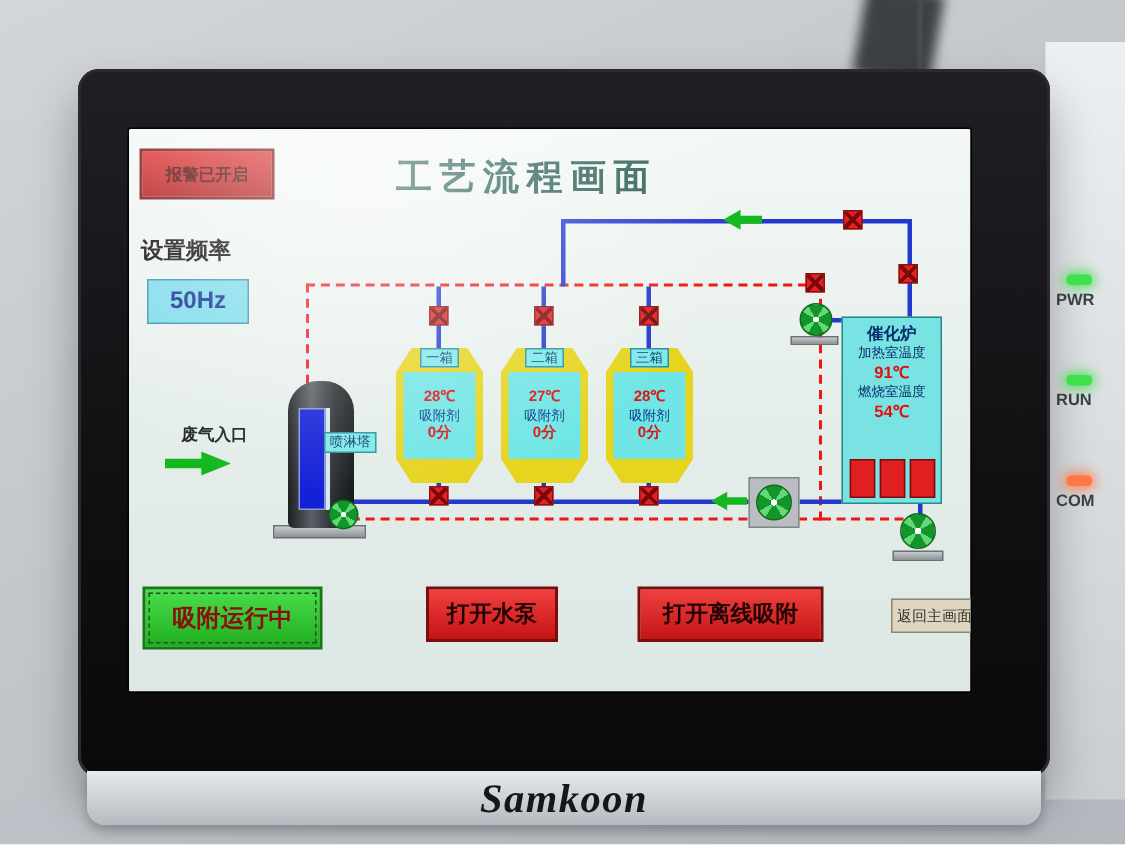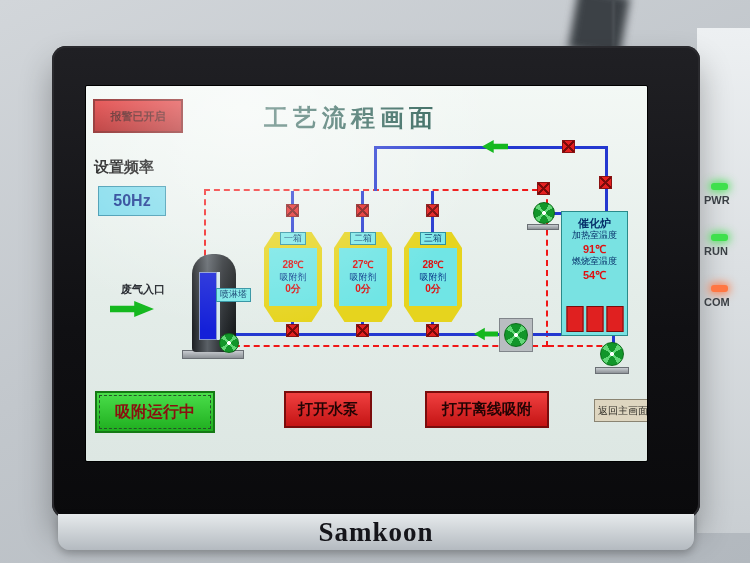--- a/index.html
+++ b/index.html
@@ -21,25 +21,25 @@
   .side-strip{position:absolute;left:697px;top:28px;width:53px;height:505px;
     background:linear-gradient(180deg,#edf0f2,#c9ced2);}
 
   
   .hmi{position:absolute;left:52px;top:46px;width:648px;height:472px;
     background:linear-gradient(180deg,#202024,#101013 60%,#0a0a0c);
     border-radius:14px;box-shadow:0 18px 32px rgba(0,0,0,.3), inset 0 0 0 2px #2a2a2e;}
   .brand-strip{position:absolute;left:58px;top:514px;width:636px;height:36px;
     background:linear-gradient(180deg,#e6eaec,#b4bac0);border-radius:0 0 12px 12px;
     display:flex;align-items:center;justify-content:center;box-shadow:0 4px 8px rgba(0,0,0,.25);}
-  .brand{font-family:"Liberation Serif", serif;font-weight:bold;
+  .brand{font-family:"Liberation Serif", serif;font-style:italic;font-weight:bold;
     font-size:27px;color:#15151a;letter-spacing:1px;}
 
   
-  .led-panel{position:absolute;left:704px;top:183px;display:flex;flex-direction:column;gap:28px;}
+  .led-panel{position:absolute;left:704px;top:183px;display:flex;flex-direction:column;gap:44px;}
   .led-group{display:flex;flex-direction:column;}
   .led{width:17px;height:7px;border-radius:3px;margin-left:7px;}
   .led-green{background:#3fe04c;box-shadow:0 0 8px 2px rgba(63,224,76,.8);}
   .led-orange{background:#ff7743;box-shadow:0 0 8px 2px rgba(255,119,67,.85);}
   .led-label{font-size:11px;font-weight:bold;color:#3a3f44;margin-top:4px;}
 
   
   .screen{position:absolute;left:33px;top:39px;width:563px;height:377px;overflow:hidden;
     background:linear-gradient(180deg,#f3f8f5,#e4ede9 55%,#dde7e3);border:1px solid #000;border-radius:2px;}
   .screen::after{content:"";position:absolute;inset:0;pointer-events:none;

